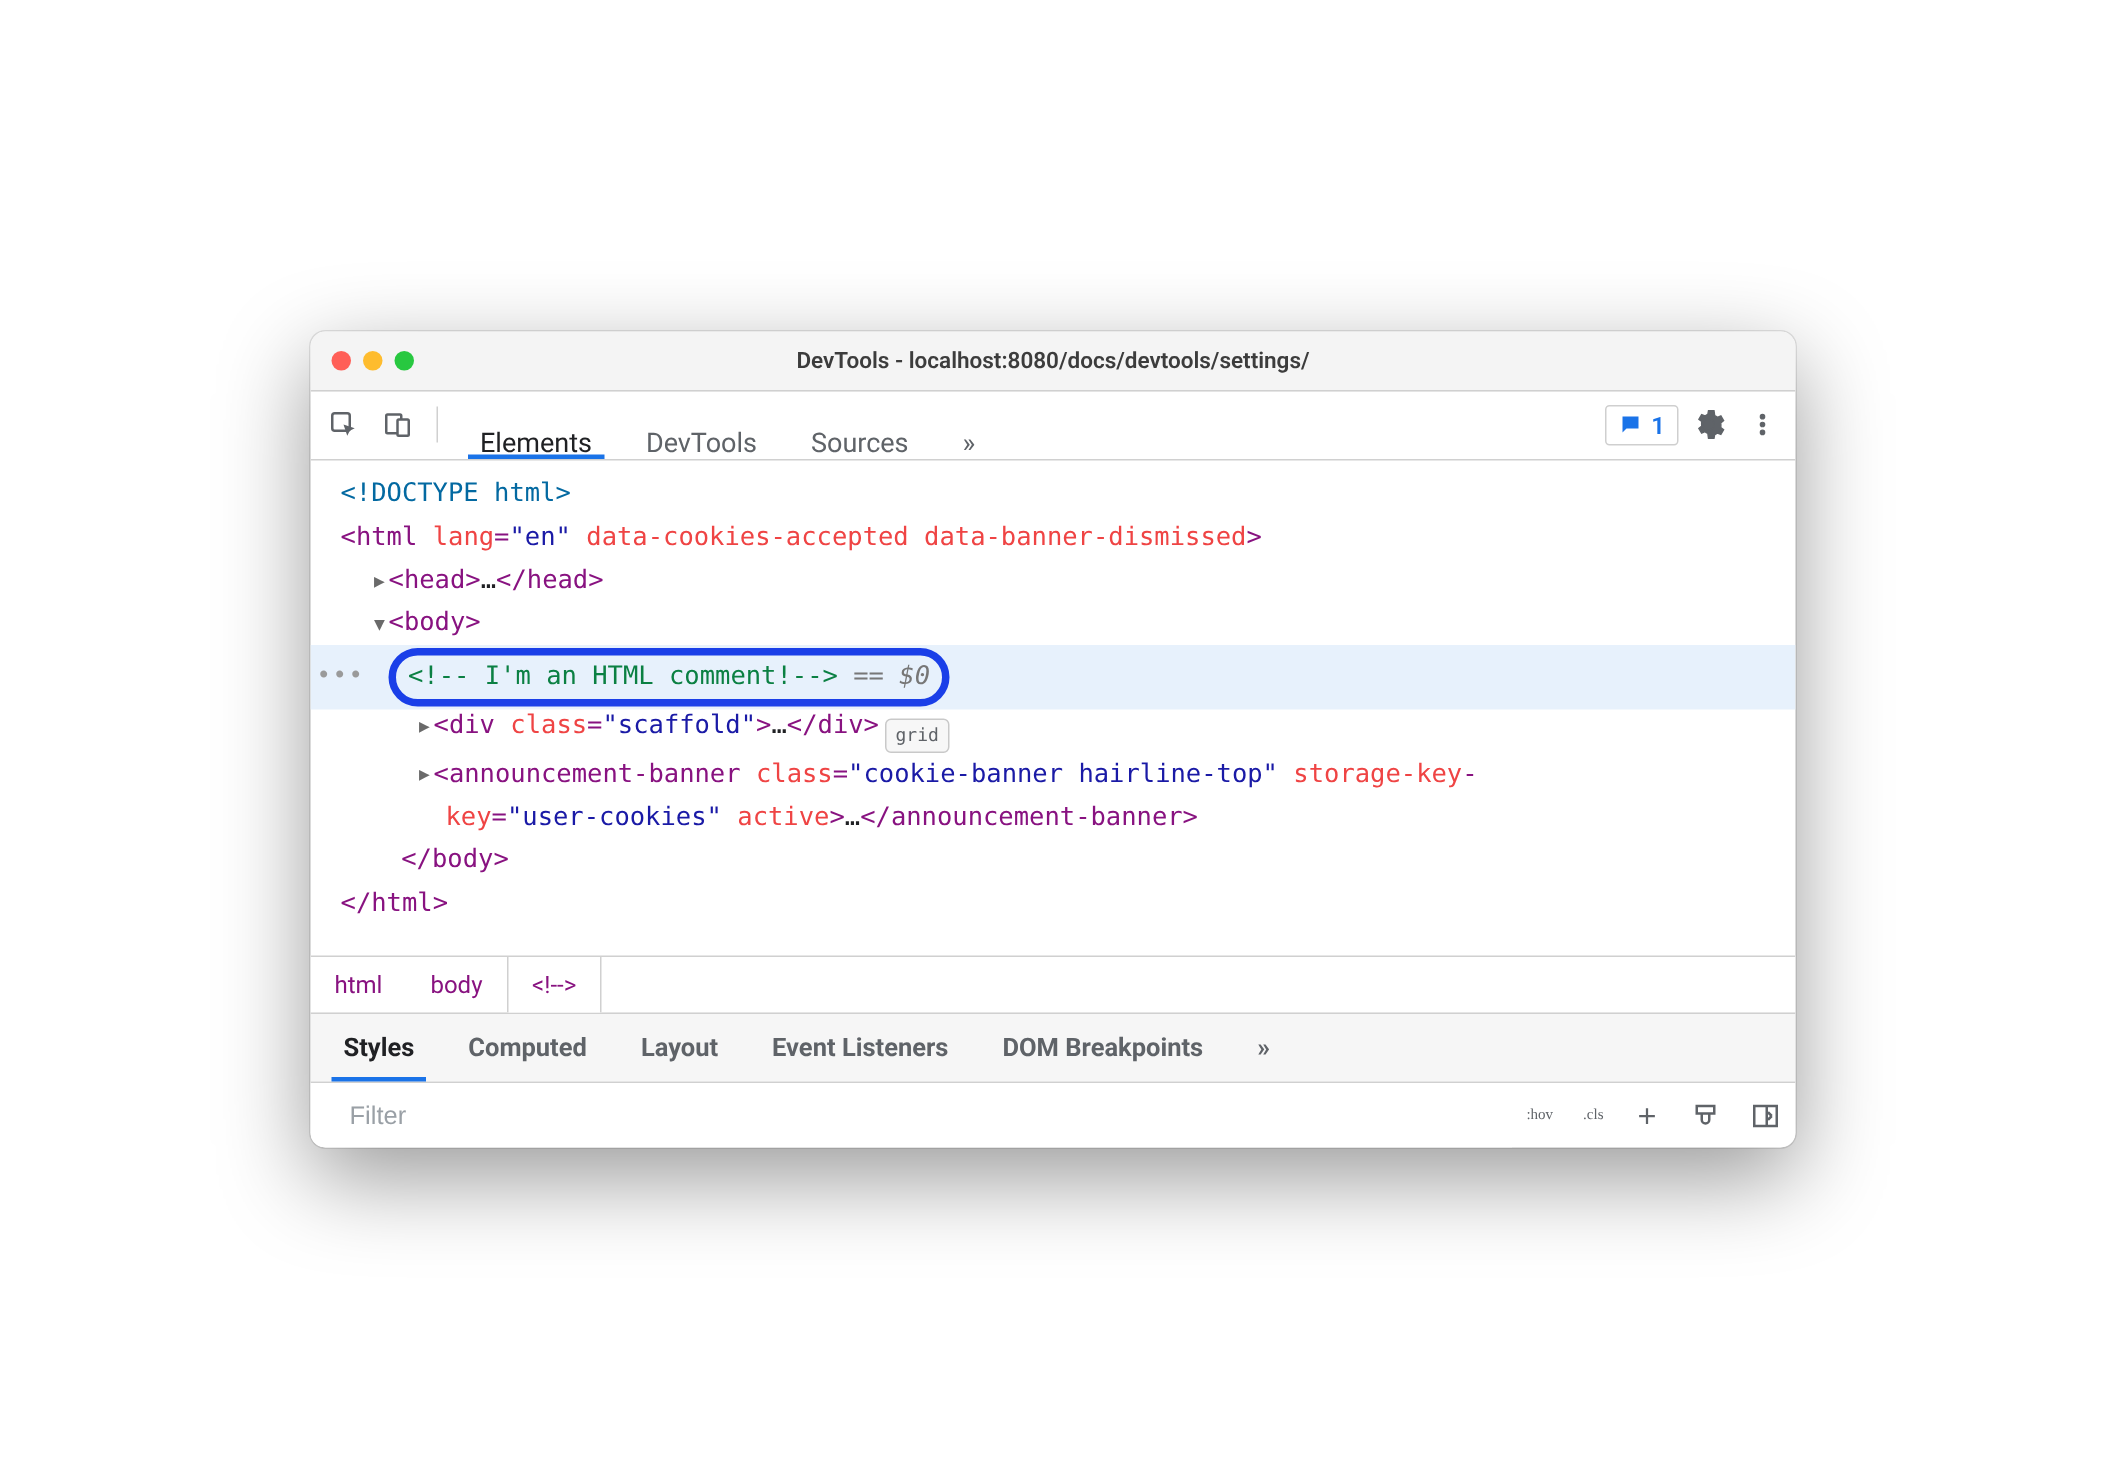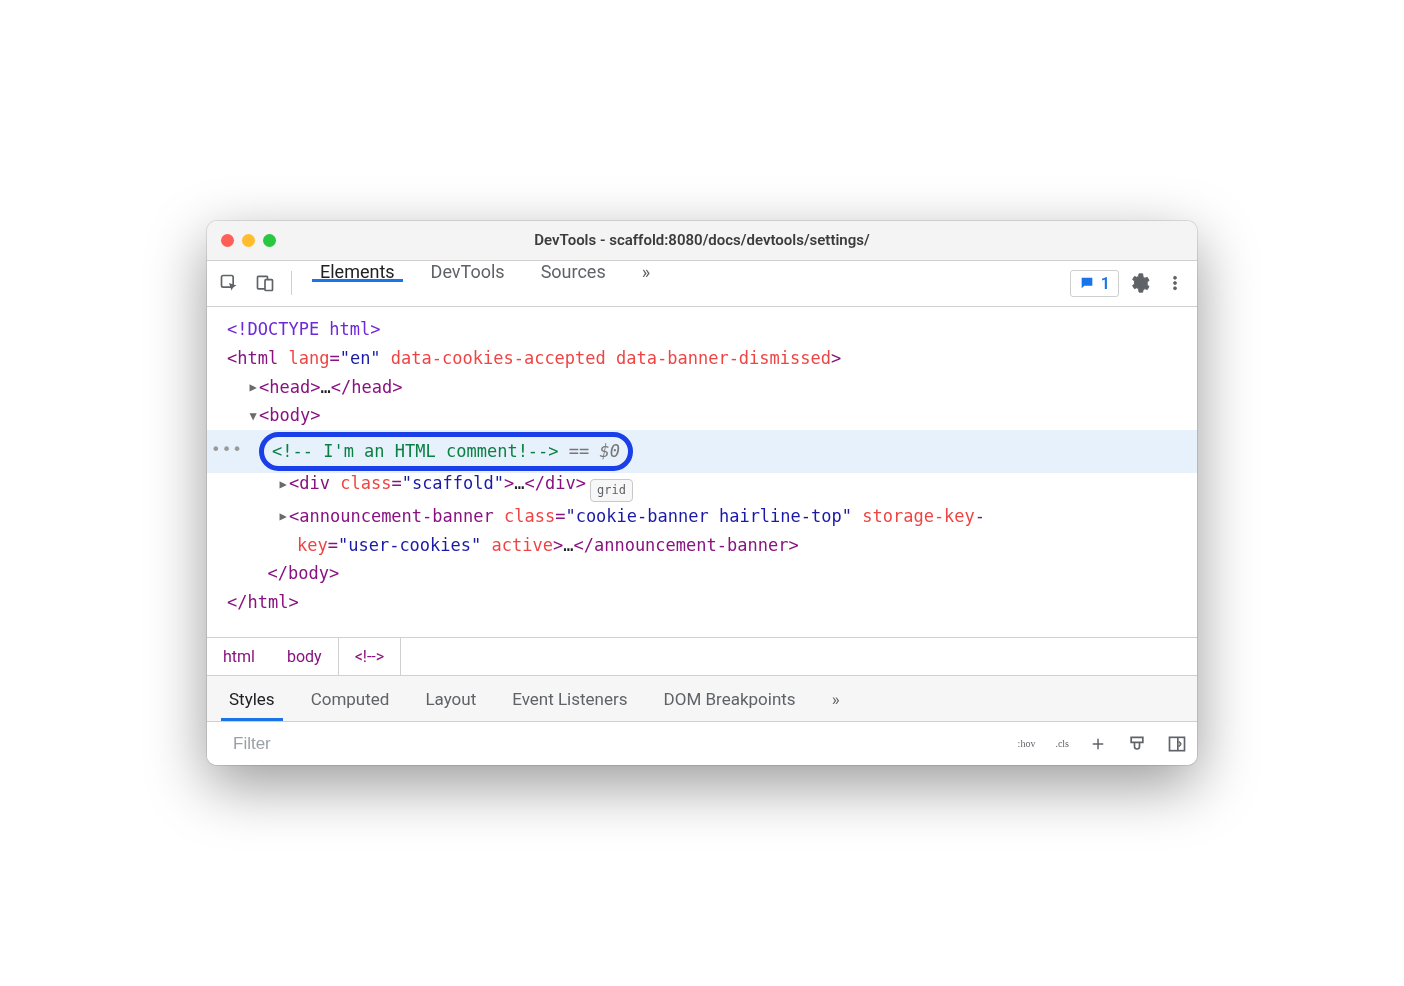--- a/index.html
+++ b/index.html
@@ -54,21 +54,21 @@
   }
   .tool-btn {
     width: 32px; height: 32px;
     display: flex; align-items: center; justify-content: center;
     color: #5f6368;
     cursor: pointer;
     border-radius: 2px;
   }
   .tool-btn svg { stroke: currentColor; }
   .divider { width: 1px; height: 24px; background: #d0d0d0; margin: 0 6px; }
-  .tabs { display: flex; align-items: flex-start; height: 100%; }
+  .tabs { display: flex; align-items: flex-end; height: 100%; }
   .tab {
     padding: 0 18px;
     display: flex; align-items: center;
     font-size: 18px;
     color: #5f6368;
     cursor: pointer;
     position: relative;
   }
   .tab.active { color: #202124; }
   .tab.active::after {
@@ -92,21 +92,21 @@
     font-family: Menlo, Consolas, monospace;
     font-size: 17px;
     line-height: 1.7;
     padding: 8px 0 20px 0;
     color: #202124;
     position: relative;
   }
   .line { white-space: pre; padding-left: 20px; }
   .indent1 { padding-left: 40px; }
   .indent2 { padding-left: 70px; }
-  .doctype { color: #6d28d9; }
+  .doctype { color: #0369a1; }
   .punct { color: #881280; }
   .tagname { color: #881280; }
   .attr { color: #ef4444; }
   .attrval { color: #1a1aa6; }
   .comment-txt { color: #0b8043; }
   .ellipsis { color: #202124; }
   .eqref { color: #777; font-style: italic; }
   .arrow {
     display:inline-block; width:12px; text-align:center;
     color:#6a6a6a;
@@ -168,20 +168,21 @@
     padding:0 4px;
   }
   .stab {
     padding:0 18px;
     height:100%;
     display:flex; align-items:center;
     font-size:17px;
     color:#5f6368;
     cursor:pointer;
     position:relative;
+    font-weight:bold;
   }
   .stab.active { color:#202124; }
   .stab.active::after {
     content:""; position:absolute; left:10px; right:10px; bottom:0; height:3px; background:#1a73e8;
   }
   .styles-toolbar {
     border-top:1px solid #d0d0d0;
     height:44px;
     display:flex;
     align-items:center;
@@ -212,21 +213,21 @@
 <body>
 
 <div class="window">
 
   <div class="titlebar">
     <div class="traffic-lights">
       <div class="dot red"></div>
       <div class="dot yellow"></div>
       <div class="dot green"></div>
     </div>
-    <div class="title">DevTools - scaffold:8080/docs/devtools/settings/</div>
+    <div class="title">DevTools - localhost:8080/docs/devtools/settings/</div>
   </div>
 
   <div class="toolbar">
     <div class="tool-btn">
       <svg width="20" height="20" viewBox="0 0 24 24" fill="none" stroke-width="2">
         <rect x="3" y="3" width="14" height="14" rx="2"></rect>
         <path d="M12 12 L21 15 L17 17 L15 21 Z" fill="#5f6368" stroke="none"></path>
       </svg>
     </div>
     <div class="tool-btn">

